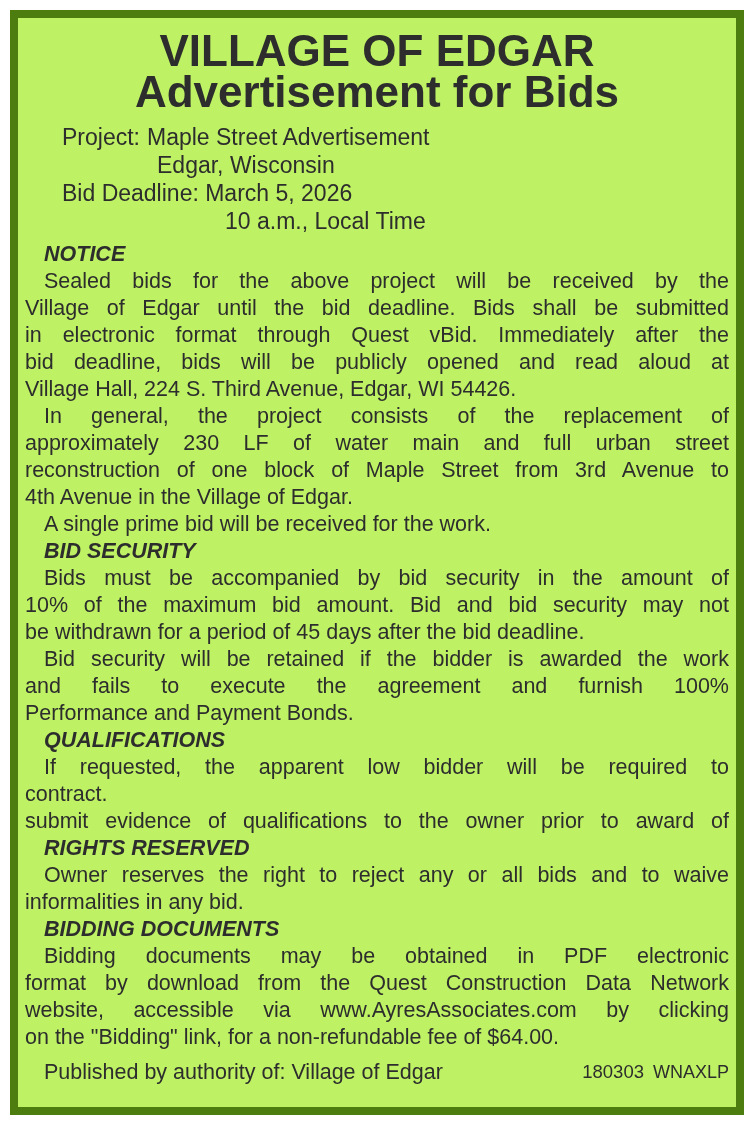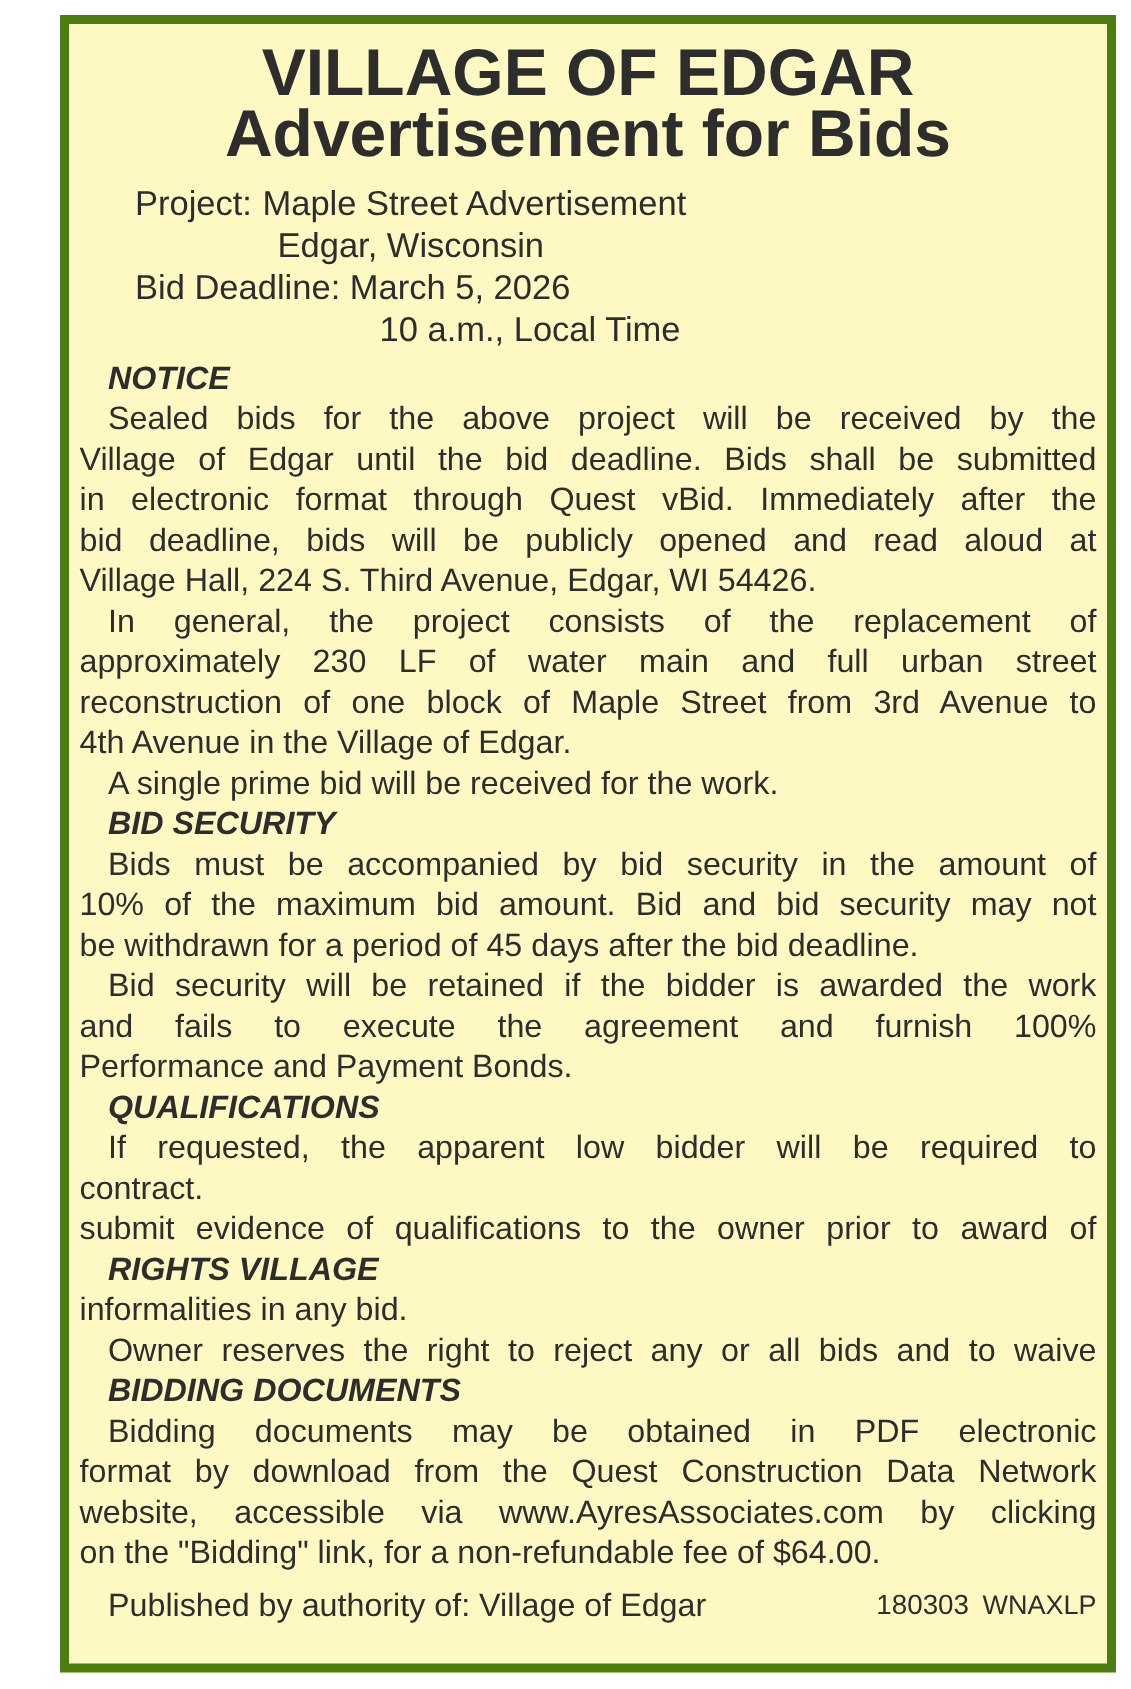--- a/index.html
+++ b/index.html
@@ -14,24 +14,23 @@
     position: relative;
     font-family: "Liberation Sans", sans-serif;
     color: #2d2d2d;
   }
   .ad-frame {
     position: absolute;
     left: 10px;
     top: 10px;
     right: 10px;
     bottom: 11px;
-    border: 6px solid #4d7c0f;
-    background: #fef9c3;
+    border: 8px solid #4d7c0f;
+    background: #bef264;
     box-sizing: border-box;
-    margin-left: 30px;
   }
   .content {
     padding: 8px 7px 0 7px;
   }
   .title {
     text-align: center;
     font-weight: bold;
     font-size: 44px;
     line-height: 46px;
     margin-top: 2px;
@@ -139,24 +138,24 @@
           <div class="ln first just">Bid security will be retained if the bidder is awarded the work</div>
           <div class="ln just">and fails to execute the agreement and furnish 100%</div>
           <div class="ln">Performance and Payment Bonds.</div>
         </div>
         <div class="heading">QUALIFICATIONS</div>
         <div class="para">
           <div class="ln first just">If requested, the apparent low bidder will be required to</div>
           <div class="ln">contract.</div>
           <div class="ln just">submit evidence of qualifications to the owner prior to award of</div>
         </div>
-        <div class="heading">RIGHTS VILLAGE</div>
+        <div class="heading">RIGHTS RESERVED</div>
         <div class="para">
+          <div class="ln first just">Owner reserves the right to reject any or all bids and to waive</div>
           <div class="ln">informalities in any bid.</div>
-          <div class="ln first just">Owner reserves the right to reject any or all bids and to waive</div>
         </div>
         <div class="heading">BIDDING DOCUMENTS</div>
         <div class="para">
           <div class="ln first just">Bidding documents may be obtained in PDF electronic</div>
           <div class="ln just">format by download from the Quest Construction Data Network</div>
           <div class="ln just">website, accessible via www.AyresAssociates.com by clicking</div>
           <div class="ln">on the "Bidding" link, for a non-refundable fee of $64.00.</div>
         </div>
       </div>
 

